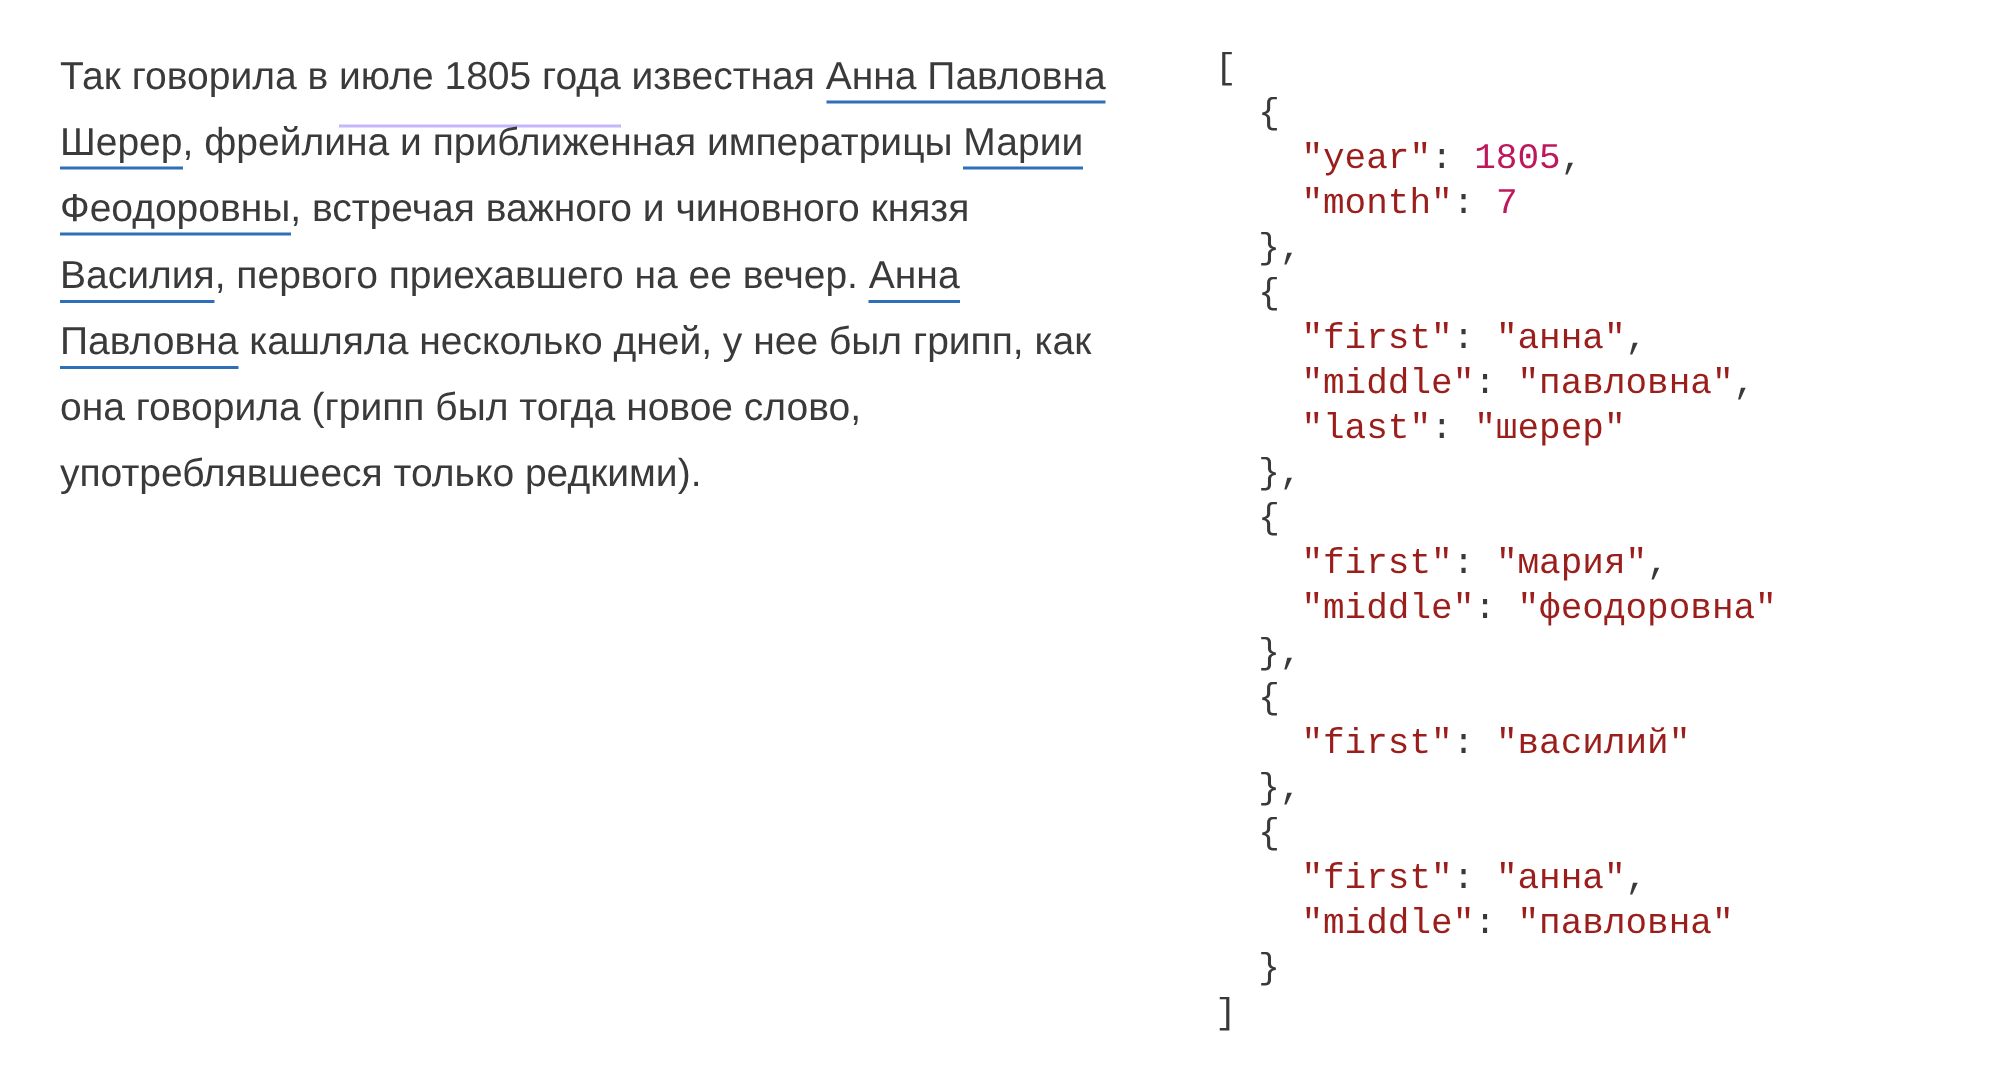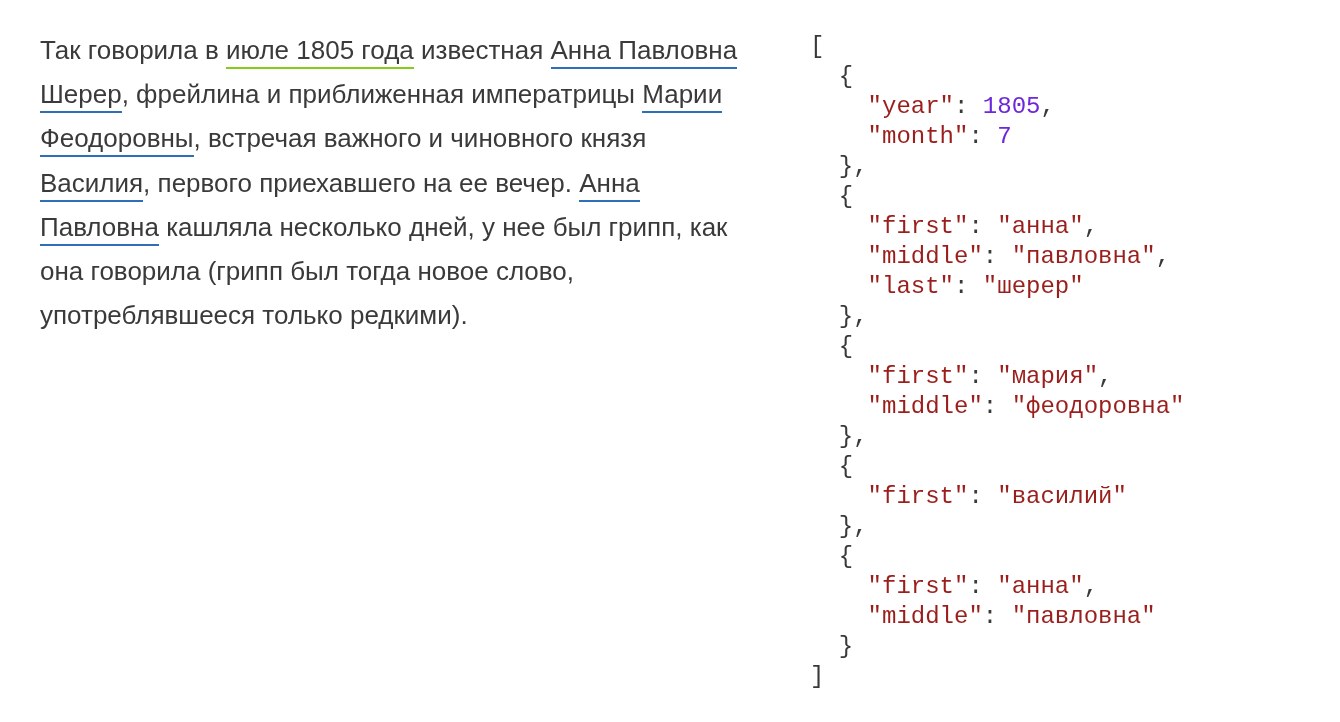--- a/index.html
+++ b/index.html
@@ -12,38 +12,38 @@
       align-items: flex-start;
     }
     .text-col {
       flex: 0 0 710px;
       font-size: 26px;
       line-height: 1.7;
       color: #3a3a3a;
     }
     .text-col p { margin: 0; }
     .ul-green {
-      border-bottom: 2px solid #84cc16;
-      padding-bottom: 2px;
+      border-bottom: 2px solid #c4b5fd;
+      padding-bottom: 18px;
     }
     .ul-blue {
       border-bottom: 2px solid #2f6fb7;
       padding-bottom: 2px;
     }
     .code-col {
       font-family: "SFMono-Regular", Consolas, "Liberation Mono", Menlo, monospace;
       font-size: 24px;
       line-height: 1.25;
       color: #393939;
       white-space: pre;
       padding-top: 4px;
     }
     .k { color: #9a1f1c; }  
     .s { color: #9a1f1c; }  
-    .n { color: #6d28d9; }  
+    .n { color: #be185d; }  
     .p { color: #393939; }  
   </style>
 </head>
 <body>
 
 <div class="text-col">
   <p>
     <span>Так говорила в </span><span class="ul-green">июле 1805 года</span><span> известная </span><span class="ul-blue">Анна Павловна Шерер</span><span>, фрейлина и приближенная императрицы </span><span class="ul-blue">Марии Феодоровны</span><span>, встречая важного и чиновного князя </span><span class="ul-blue">Василия</span><span>, первого приехавшего на ее вечер. </span><span class="ul-blue">Анна Павловна</span><span> кашляла несколько дней, у нее был грипп, как она говорила (грипп был тогда новое слово, употреблявшееся только редкими).</span>
   </p>
 </div>

